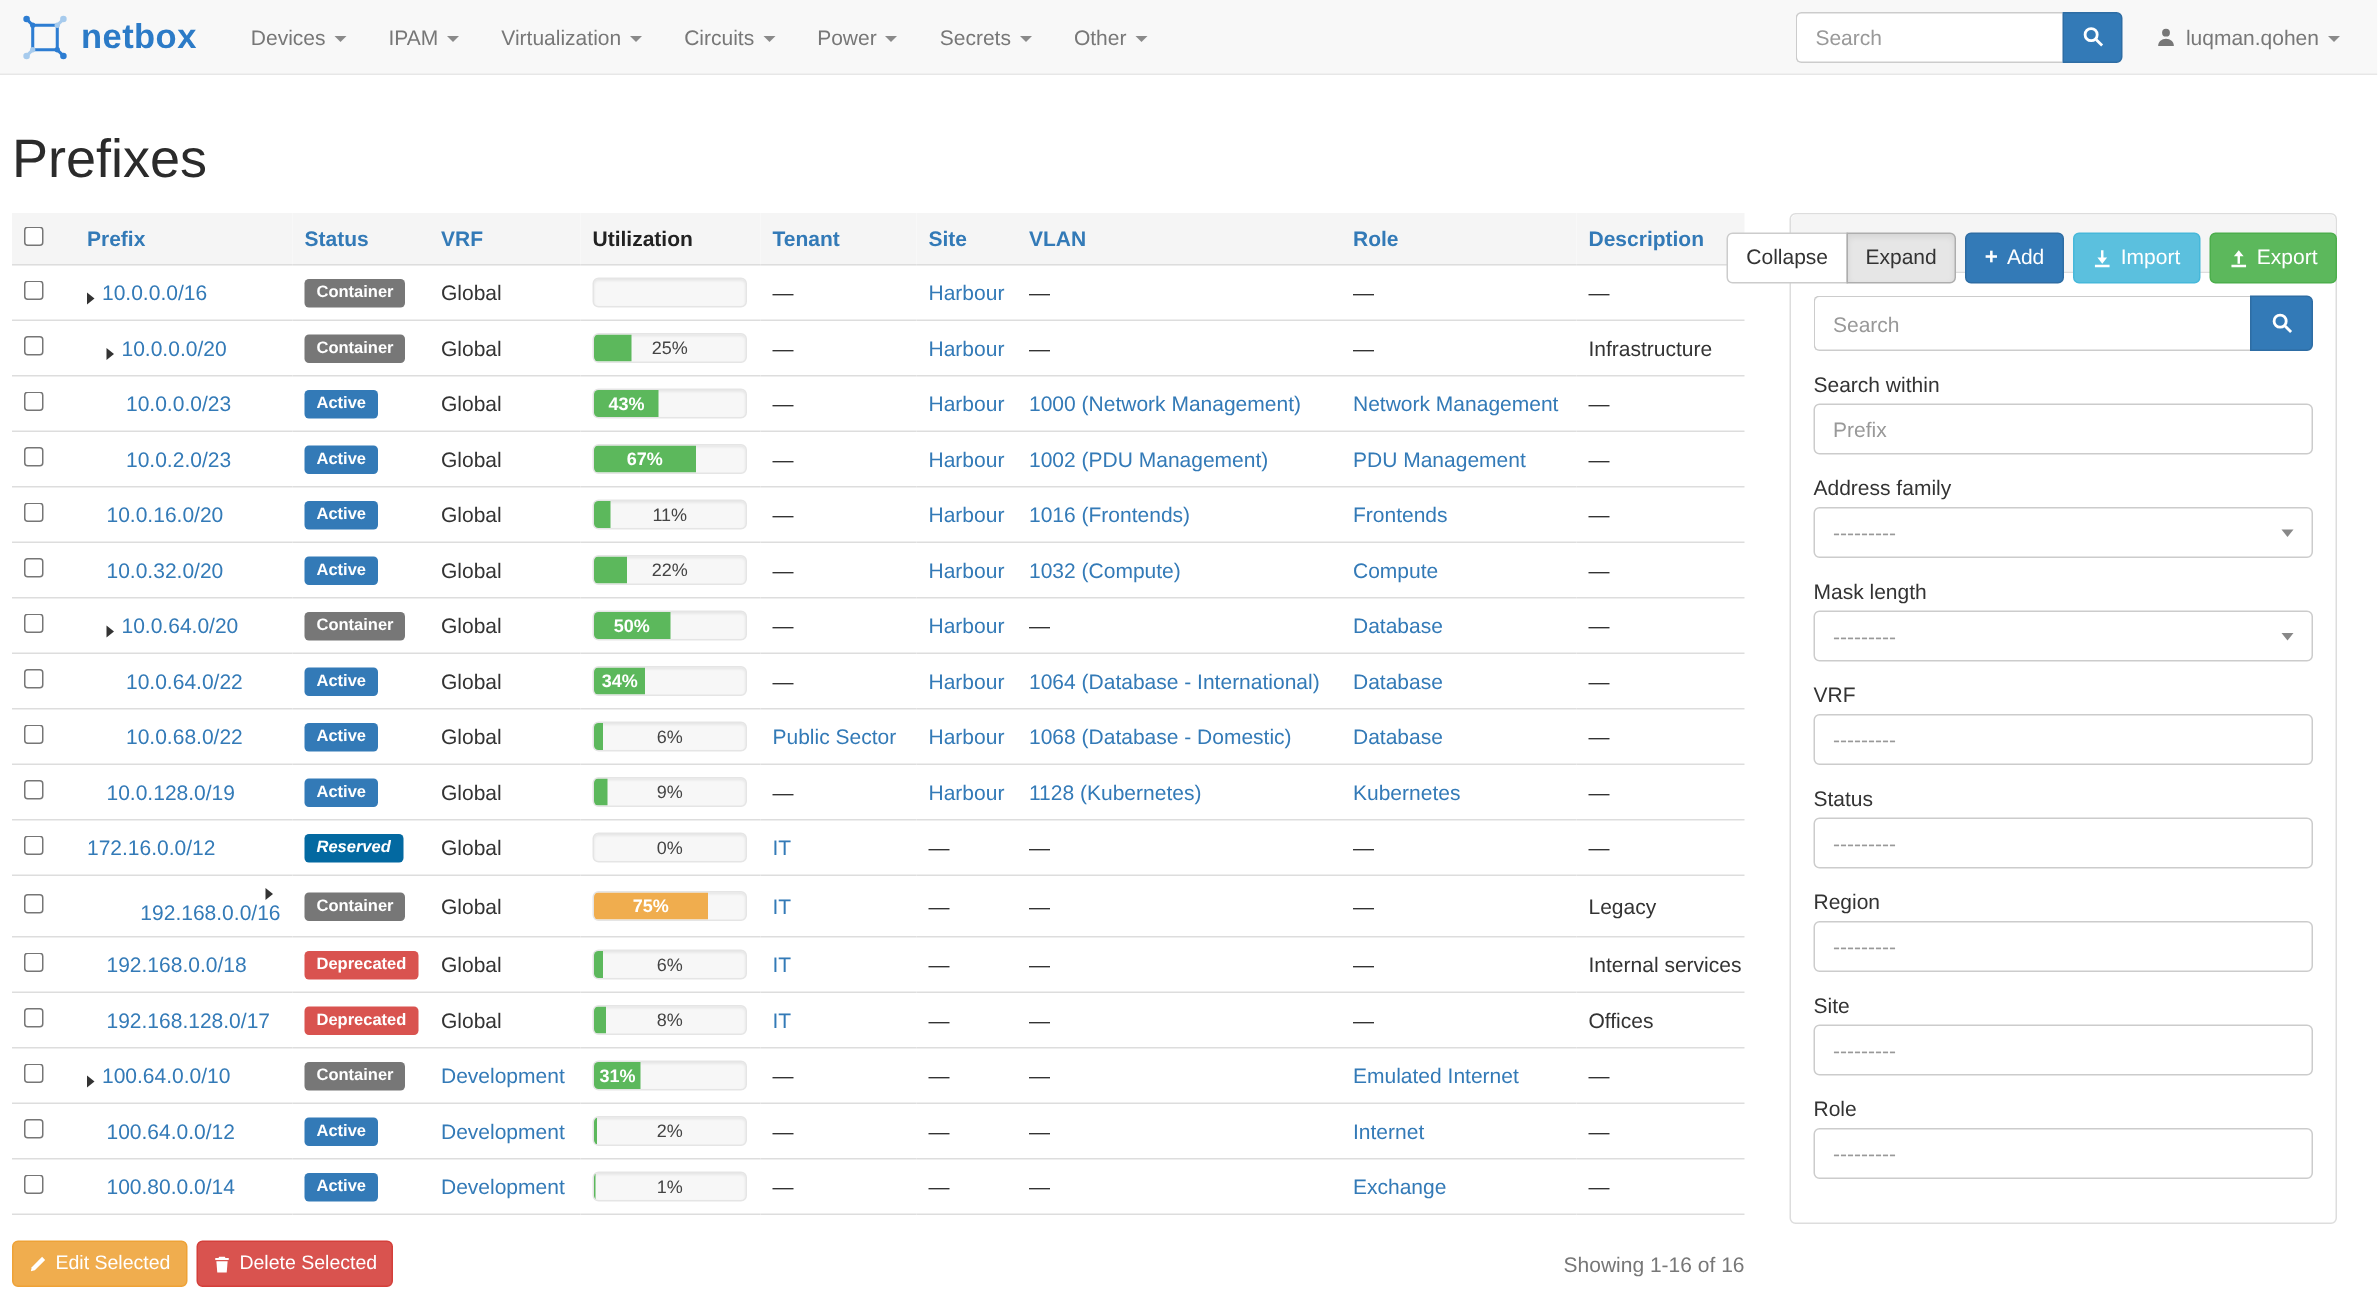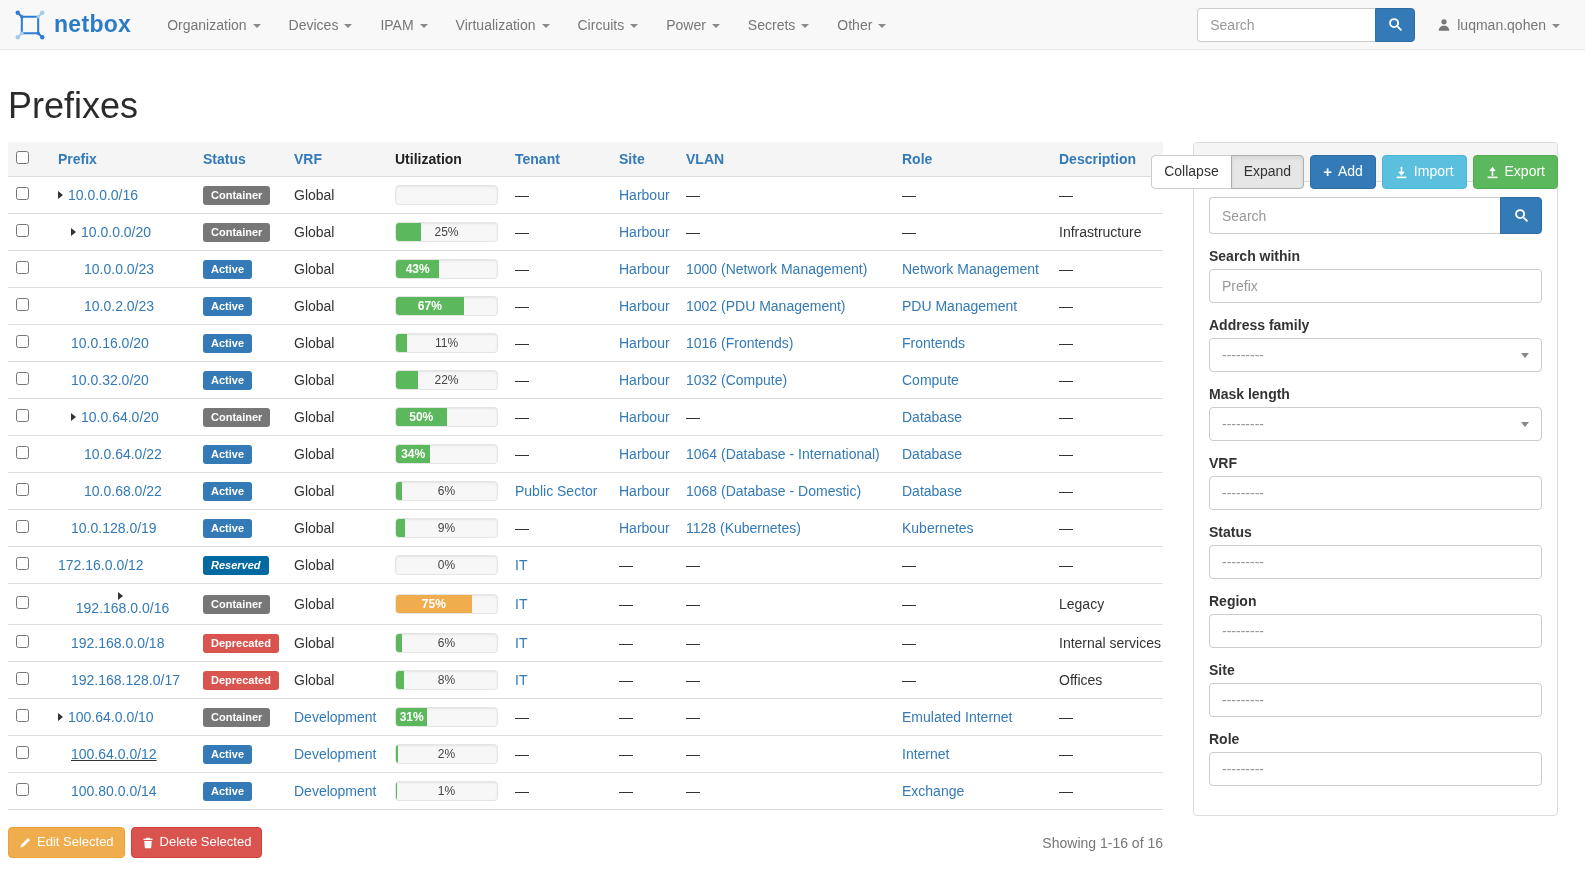--- a/index.html
+++ b/index.html
@@ -53,21 +53,21 @@
 .col-check{width:42px}
 .col-prefix{width:145px}
 .col-status{width:91px}
 .col-vrf{width:101px}
 .col-util{width:120px}
 .col-tenant{width:104px}
 .col-site{width:67px}
 .col-vlan{width:216px}
 .col-role{width:157px}
 .col-desc{width:112px}
-.prefix-inner{display:flex;align-items:center}
+.prefix-inner{display:flex;align-items:flex-end}
 .tri{width:0;height:0;border-left:5px solid #333;border-top:4px solid transparent;border-bottom:4px solid transparent;display:inline-block;margin-right:5px;flex:none}
 .badge{display:inline-block;padding:4px 8px;font-size:11px;font-weight:700;color:#fff;border-radius:3px;line-height:1;white-space:nowrap}
 .progress{position:relative;width:103px;height:20px;background:#f7f7f7;border:1px solid #e5e5e5;border-radius:4px;overflow:hidden;box-shadow:inset 0 1px 2px rgba(0,0,0,.08)}
 .progress-fill{height:100%;display:flex;align-items:center;justify-content:center}
 .pct-in{color:#fff;font-size:12px;font-weight:700;white-space:nowrap}
 .pct-out{position:absolute;left:0;top:0;width:100%;height:100%;display:flex;align-items:center;justify-content:center;font-size:12px;color:#444}
 input[type=checkbox]{width:13px;height:13px;cursor:pointer}
 
 
 .table-footer{display:flex;justify-content:space-between;align-items:center;margin-top:17px}
@@ -77,21 +77,21 @@
 
 
 .panel{border:1px solid #ddd;border-radius:4px;background:#fff}
 .panel-heading{background:#f5f5f5;border-bottom:1px solid #ddd;padding:11px 15px;border-radius:4px 4px 0 0;font-weight:700;display:flex;align-items:center;gap:8px;color:#222}
 .panel-body{padding:15px}
 .sidebar-search-group{display:flex;margin-bottom:14px}
 .sidebar-search-input{flex:1;height:37px;border:1px solid #ccc;border-right:none;border-radius:4px 0 0 4px;padding:6px 12px;font-size:14px;color:#555;outline:none}
 .sidebar-search-input::placeholder{color:#999}
 .sidebar-search-btn{width:42px;height:37px;background:#337ab7;border:1px solid #2e6da4;border-radius:0 4px 4px 0;color:#fff;display:flex;align-items:center;justify-content:center;cursor:pointer}
 .form-group{margin-bottom:14px}
-.form-group label{display:block;margin-bottom:5px;color:#333;font-weight:700}
+.form-group label{display:block;margin-bottom:5px;color:#333;font-weight:400}
 .form-input{width:100%;height:34px;border:1px solid #ccc;border-radius:4px;padding:6px 12px;font-size:14px;color:#555;outline:none}
 .form-input::placeholder{color:#999}
 .select-box{width:100%;height:34px;border:1px solid #ccc;border-radius:4px;padding:7px 12px;color:#999;display:flex;align-items:center;justify-content:space-between;cursor:pointer;background:#fff}
 .sel-caret{width:0;height:0;border-top:5px solid #888;border-left:4px solid transparent;border-right:4px solid transparent}
 .icon{display:inline-flex;align-items:center}
 </style>
 </head>
 <body>
 
 <div class="viewport">
@@ -115,24 +115,20 @@
           <circle cx="4" cy="40" r="3.2" fill="#a7cbed"></circle>
           <circle cx="10" cy="10" r="2.6" fill="#2d7dd2"></circle>
           <circle cx="34" cy="34" r="2.6" fill="#2d7dd2"></circle>
           <circle cx="34" cy="10" r="2.6" fill="#a7cbed"></circle>
           <circle cx="10" cy="34" r="2.6" fill="#a7cbed"></circle>
         </svg>
       </span>
       <span class="brand-name">netbox</span>
     </div>
     <ul class="nav-list">
-  <li class="nav-item">
-    <span>Organization</span>
-    <span class="caret"></span>
-  </li>
 
   <li class="nav-item">
     <span>Devices</span>
     <span class="caret"></span>
   </li>
 
   <li class="nav-item">
     <span>IPAM</span>
     <span class="caret"></span>
   </li>
@@ -613,21 +609,21 @@
     <td class="col-tenant"><span>—</span></td>
     <td class="col-site"><span>—</span></td>
     <td class="col-vlan"><span>—</span></td>
     <td class="col-role"><a href="#">Emulated Internet</a></td>
     <td class="col-desc"><span>—</span></td>
   </tr>
 
   <tr>
     <td class="col-check"><input type="checkbox" style=""></td>
     <td class="col-prefix">
-      <div class="prefix-inner" style="padding-left: 13px; text-decoration: underline;">
+      <div class="prefix-inner" style="padding-left: 13px;">
 
         <a href="#">100.64.0.0/12</a>
       </div>
     </td>
     <td class="col-status"><span class="badge" style="background-color: rgb(51, 122, 183);">Active</span></td>
     <td class="col-vrf"><a href="#">Development</a></td>
     <td class="col-util">
       <div class="progress">
         <div class="progress-fill" style="width: 2%; background-color: rgb(92, 184, 92);">
           <span class="pct-in"></span>

